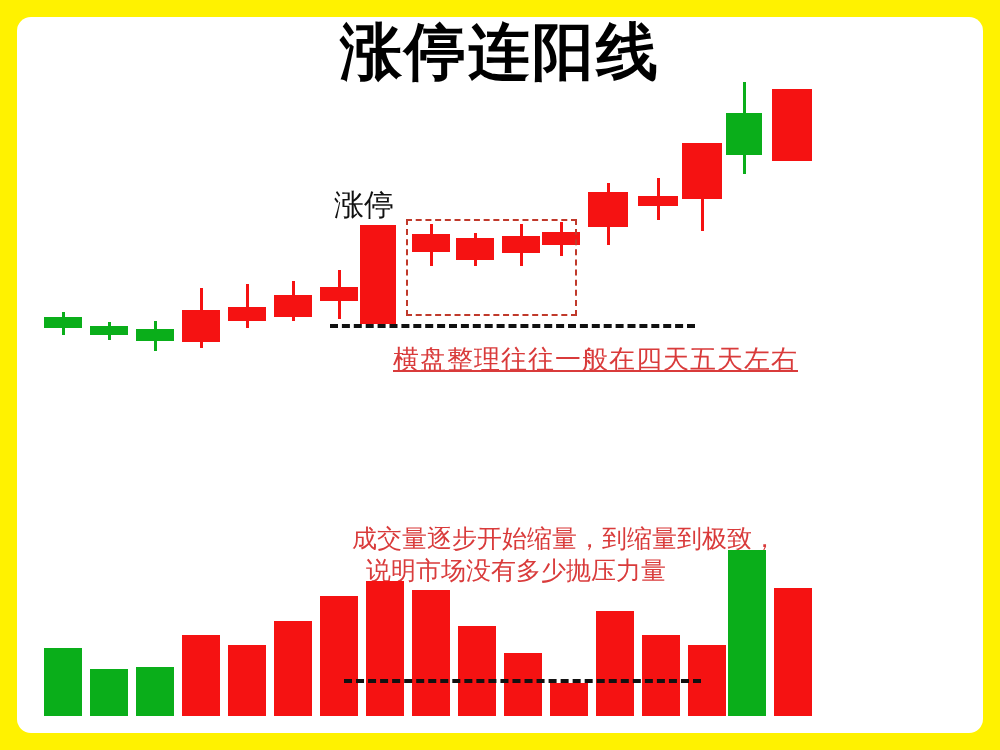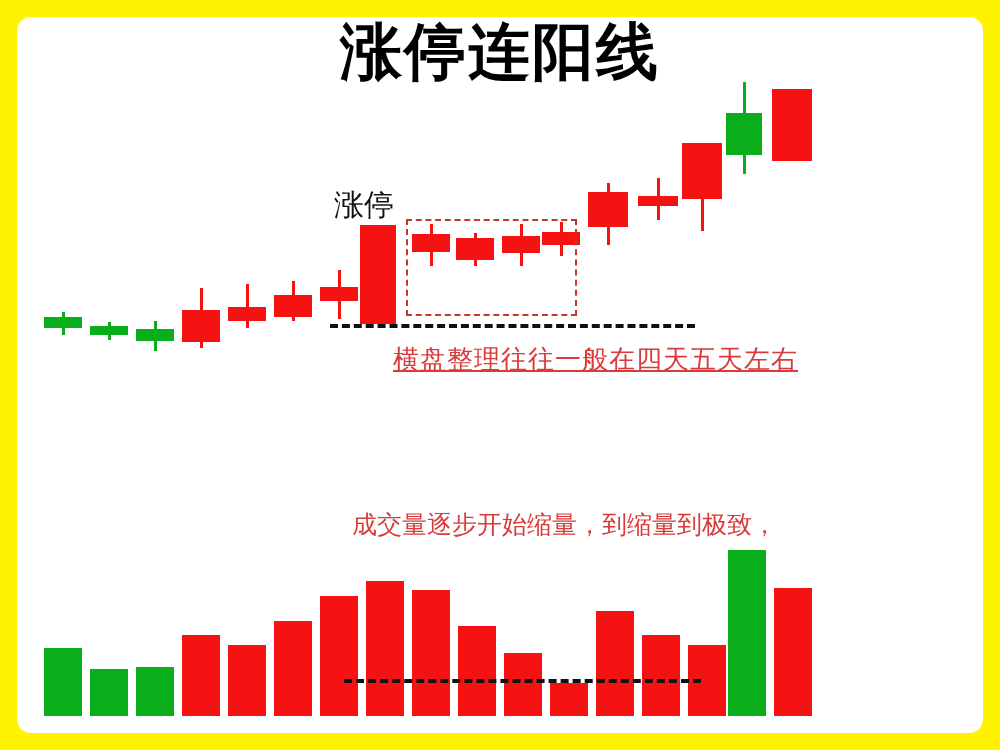--- a/index.html
+++ b/index.html
@@ -50,21 +50,21 @@
     white-space:nowrap;
   }
   #ann-consolidation{
     left:393px;top:344px;
     font-size:26px;
     line-height:30px;
     letter-spacing:1px;
     text-decoration:underline;
   }
   #ann-volume{
-    left:352px;top:509px;
+    left:352px;top:523px;
     font-size:25px;
     line-height:32px;
     text-align:left;
   }
   #ann-volume .ln{display:block;}
   #ann-volume .ln2{padding-left:14px;}
 
   .candle{position:absolute;}
   .wick{
     position:absolute;
@@ -185,20 +185,21 @@
     <div id="consol-box"></div>
 
     <div class="dashline" id="price-dash"></div>
 
     <div class="label-zt" id="label-zt" style="left:334px;top:189px;">涨停</div>
 
     <div class="ann-red" id="ann-consolidation">横盘整理往往一般在四天五天左右</div>
 
     <div class="ann-red" id="ann-volume">
       <span class="ln ln1">成交量逐步开始缩量，到缩量到极致，</span>
+      <span class="ln ln2">说明市场没有多少抛压力量</span>
     </div>
 
     <div id="volumes">
         <div class="vbar down" style="left: 44px; top: 648px; width: 38px; height: 68px;"></div>
         <div class="vbar down" style="left: 90px; top: 669px; width: 38px; height: 47px;"></div>
         <div class="vbar down" style="left: 136px; top: 667px; width: 38px; height: 49px;"></div>
         <div class="vbar up" style="left: 182px; top: 635px; width: 38px; height: 81px;"></div>
         <div class="vbar up" style="left: 228px; top: 645px; width: 38px; height: 71px;"></div>
         <div class="vbar up" style="left: 274px; top: 621px; width: 38px; height: 95px;"></div>
         <div class="vbar up" style="left: 320px; top: 596px; width: 38px; height: 120px;"></div>

